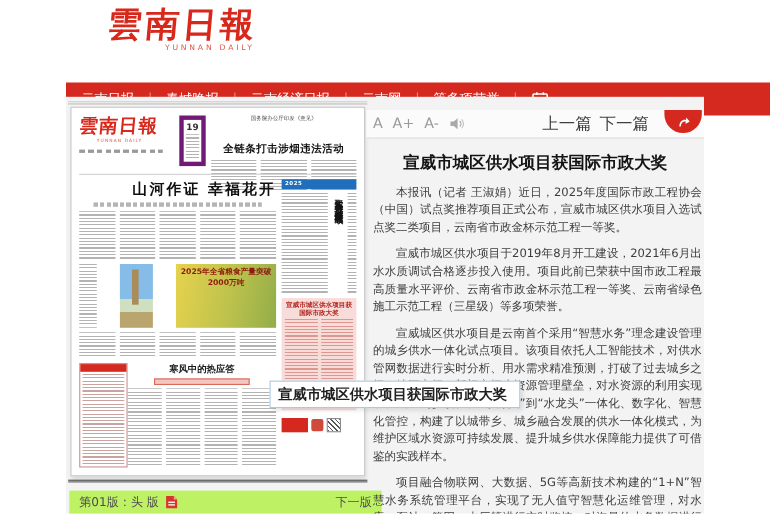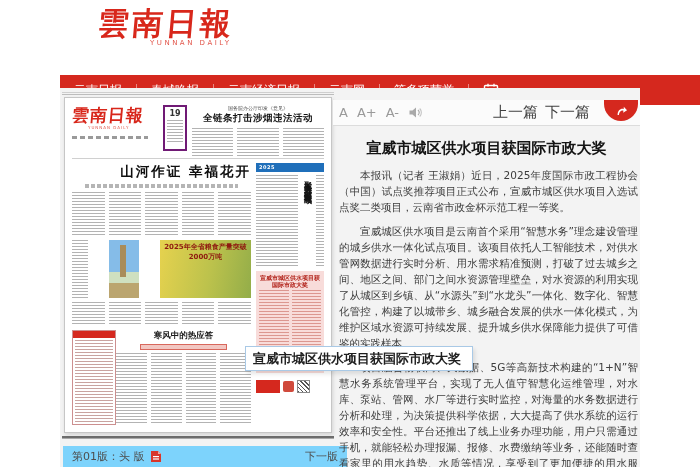--- a/index.html
+++ b/index.html
@@ -33,28 +33,28 @@
   .np { position:absolute; left:4px; top:9px; width:268px; height:336px; background:#fff;
         border:1px solid #c6c6c6; box-shadow:1px 2px 4px rgba(0,0,0,.13); padding:7px;
         cursor:pointer; display:flex; flex-direction:column; }
   .np-mast { display:flex; height:50px; flex:none; }
   .np-mast-left { width:86px; }
   .np-logo-cn { font-family:"DejaVu Serif","Liberation Serif",serif; font-size:17px; font-weight:bold;
                 color:#d8271b; letter-spacing:1px; transform:skewX(-5deg); line-height:20px; }
   .np-logo-en { font-size:4px; color:#e2554a; letter-spacing:1px; margin-left:16px; }
   .np-slogan { height:3px; width:76px; margin-top:6px;
                background:repeating-linear-gradient(90deg,#9a9a9a 0 5px,transparent 5px 8px); }
-  .np-date { width:24px; height:46px; border:2px solid #701a75; margin:0 5px; font-size:8px;
+  .np-date { width:24px; height:46px; border:4px solid #701a75; margin:0 5px; font-size:8px;
              font-weight:bold; color:#333; text-align:center; padding-top:2px; flex:none; }
   .np-date .mini { height:24px; margin:2px 2px 0;
                    background:repeating-linear-gradient(#b3b3b3 0 1px,transparent 1px 3px); }
   .np-head { flex:1; min-width:0; }
   .np-kicker { font-size:5px; color:#4a4a4a; text-align:center; line-height:6px; }
   .np-h1 { font-size:9.5px; font-weight:bold; color:#131313; text-align:center; letter-spacing:.5px;
-           margin:1px 0 3px; }
+           margin:18px 0 3px; }
   .cols { display:flex; gap:4px; }
   .col { flex:1; background:repeating-linear-gradient(#b3b3b3 0 1px,transparent 1px 3px); }
   .h24{height:24px} .h30{height:30px} .h44{height:44px}
   .np-div { border-top:1px solid #d0d0d0; margin:3px 0 4px; flex:none; }
   .np-body { display:flex; gap:5px; flex:1; min-height:0; }
   .np-left { flex:1; min-width:0; display:flex; flex-direction:column; }
   .np-right { width:68px; flex:none; display:flex; flex-direction:column; }
   .np-h2 { font-size:13.5px; font-weight:bold; color:#0f0f0f; text-align:right; letter-spacing:2px; }
   .np-h2sub { height:4px; width:86%; margin:3px auto 4px;
               background:repeating-linear-gradient(90deg,#b5b5b5 0 4px,transparent 4px 6px); }
@@ -84,21 +84,21 @@
   .pink-cols { display:flex; gap:3px; height:58px; margin-top:2px; }
   .pink-cols .pcol { flex:1; background:repeating-linear-gradient(#dc9790 0 1px,transparent 1px 3px); }
   .np-water { height:15px; margin-top:3px; background:linear-gradient(#cfe6f7 0 40%,#2f7cc5 40%); }
   .np-strip { display:flex; gap:3px; align-items:center; margin-top:6px; height:15px; flex:none; }
   .strip-red { width:24px; height:13px; background:#d5281e; }
   .strip-stamp { width:11px; height:11px; background:#d04a3c; border-radius:2px; }
   .strip-qr { width:13px; height:13px; border:1px solid #8a8a8a;
               background:repeating-linear-gradient(45deg,#555 0 1px,#fff 1px 3px); }
 
   
-  .edition { position:absolute; left:3px; top:358px; width:284px; height:21px; background:#7dd3fc;
+  .edition { position:absolute; left:3px; top:358px; width:284px; height:21px; background:#bef264;
              display:flex; align-items:center; font-size:11px; color:#4e4e4e; padding:0 9px; }
   .ed-pdf { margin-left:5px; display:flex; cursor:pointer; }
   .ed-next { margin-left:auto; cursor:pointer; }
 
   
   .panel { position:absolute; left:273px; top:12px; width:307px; }
   .toolbar { height:26px; background:#fbfbfb; border-bottom:1px solid #dcdcdc; display:flex;
              align-items:center; position:relative; padding:0 6px; }
   .tb-btn { color:#9a9a9a; font-size:13px; margin-right:9px; cursor:pointer; white-space:nowrap; }
   .tb-speaker { margin-right:auto; display:flex; cursor:pointer; }
@@ -277,20 +277,21 @@
         <span class="tb-nav last">下一篇</span>
         <span class="back-bubble">
           <svg width="13" height="12" viewBox="0 0 20 18">
             <path d="M4 15 C4 8 9 4.5 13.5 6 L13.5 2.5 L18.5 8 L12.5 11.5 L13 8.5 C9.5 7.5 6.5 10 6 15 Z" fill="#fff"></path>
           </svg>
         </span>
       </div>
       <div class="art-title">宣威市城区供水项目获国际市政大奖</div>
       <div class="art-body">
         <p>本报讯（记者 王淑娟）近日，2025年度国际市政工程协会（中国）试点奖推荐项目正式公布，宣威市城区供水项目入选试点奖二类项目，云南省市政金杯示范工程一等奖。</p>
+        <p>宣威市城区供水项目于2019年8月开工建设，2021年6月出水水质调试合格逐步投入使用。项目此前已荣获中国市政工程最高质量水平评价、云南省市政金杯示范工程一等奖、云南省绿色施工示范工程（三星级）等多项荣誉。</p>
         <p>宣威城区供水项目是云南首个采用“智慧水务”理念建设管理的城乡供水一体化试点项目。该项目依托人工智能技术，对供水管网数据进行实时分析、用水需求精准预测，打破了过去城乡之间、地区之间、部门之间水资源管理壁垒，对水资源的利用实现了从城区到乡镇、从“水源头”到“水龙头”一体化、数字化、智慧化管控，构建了以城带乡、城乡融合发展的供水一体化模式，为维护区域水资源可持续发展、提升城乡供水保障能力提供了可借鉴的实践样本。</p>
         <p>项目融合物联网、大数据、5G等高新技术构建的“1+N”智慧水务系统管理平台，实现了无人值守智慧化运维管理，对水库、泵站、管网、水厂等进行实时监控，对海量的水务数据进行分析和处理，为决策提供科学依据，大大提高了供水系统的运行效率和安全性。平台还推出了线上业务办理功能，用户只需通过手机，就能轻松办理报漏、报修、水费缴纳等业务，还能随时查看家里的用水趋势、水质等情况，享受到了更加便捷的用水服务。</p>
       </div>
     </div>
 
     <div class="tooltip">
       <span>宣威市城区供水项目获国际市政大奖</span>
     </div>
 
   </div>

